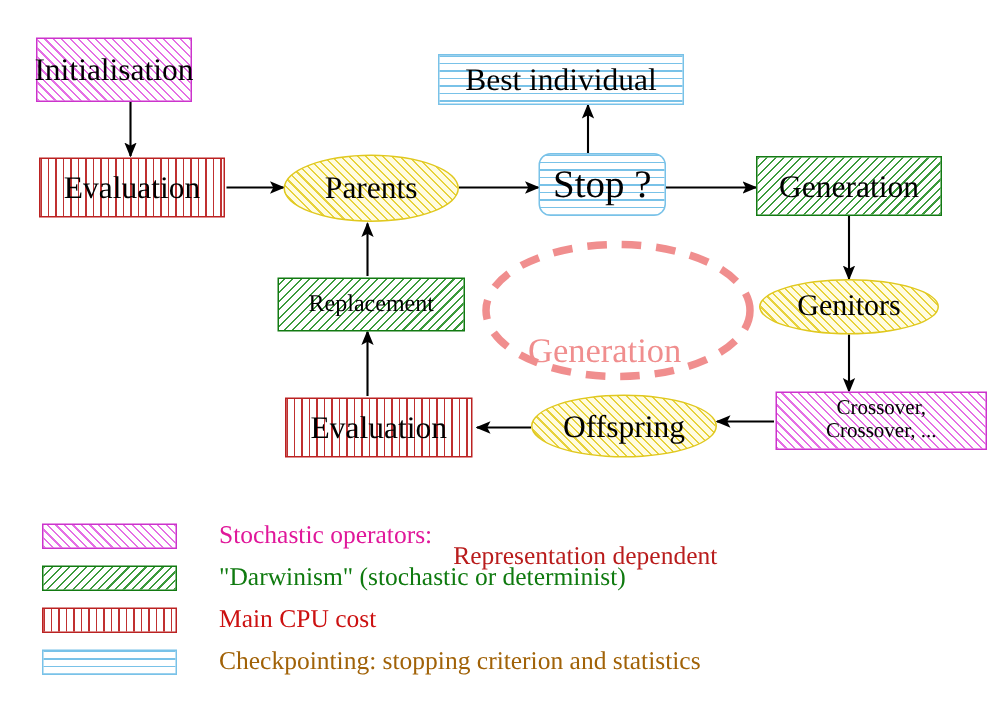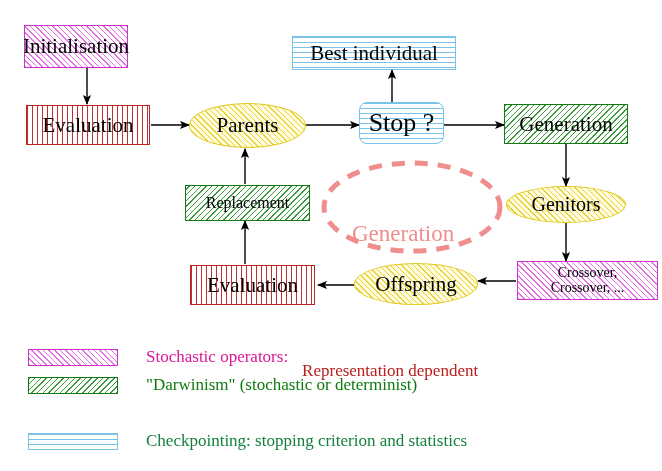--- a/index.html
+++ b/index.html
@@ -61,21 +61,21 @@
 
   
   #legend{position:absolute;left:0;top:336px;width:662px;height:135px;z-index:3;padding-left:24px;}
   .legend-row{position:absolute;left:28px;height:26px;display:flex;align-items:center;}
   .legend-swatch{width:90px;height:17px;box-sizing:border-box;flex:0 0 auto;}
   .legend-text{margin-left:28px;font-size:17px;white-space:nowrap;font-family:"Liberation Serif", serif;}
   .lt-magenta{color:#e0179a;}
   .lt-gold{color:#b91c1c;margin-top:28px;}
   .lt-green{color:#0f7a0f;}
   .lt-red{color:#cc1111;}
-  .lt-blue{color:#15803d;}
+  .lt-blue{color:#a16207;}
 
   .gen-label{
     position:absolute;
     color:#f08e8e;
     font-size:23px;
     z-index:4;
     white-space:nowrap;
   }
 </style>
 </head>
@@ -170,19 +170,23 @@
     <div class="legend-swatch fill-magenta"></div>
     <div class="legend-text lt-magenta">Stochastic operators:</div>
     <div class="legend-text lt-gold" style="margin-left:14px;">Representation dependent</div>
   </div>
 
   <div class="legend-row" style="top:36px;">
     <div class="legend-swatch fill-green"></div>
     <div class="legend-text lt-green">"Darwinism" (stochastic or determinist)</div>
   </div>
 
+  <div class="legend-row" style="top:64px;">
+    <div class="legend-swatch fill-red"></div>
+    <div class="legend-text lt-red">Main CPU cost</div>
+  </div>
 
   <div class="legend-row" style="top:92px;">
     <div class="legend-swatch fill-blue"></div>
     <div class="legend-text lt-blue">Checkpointing: stopping criterion and statistics</div>
   </div>
 
 </div>
 
 </body></html>

